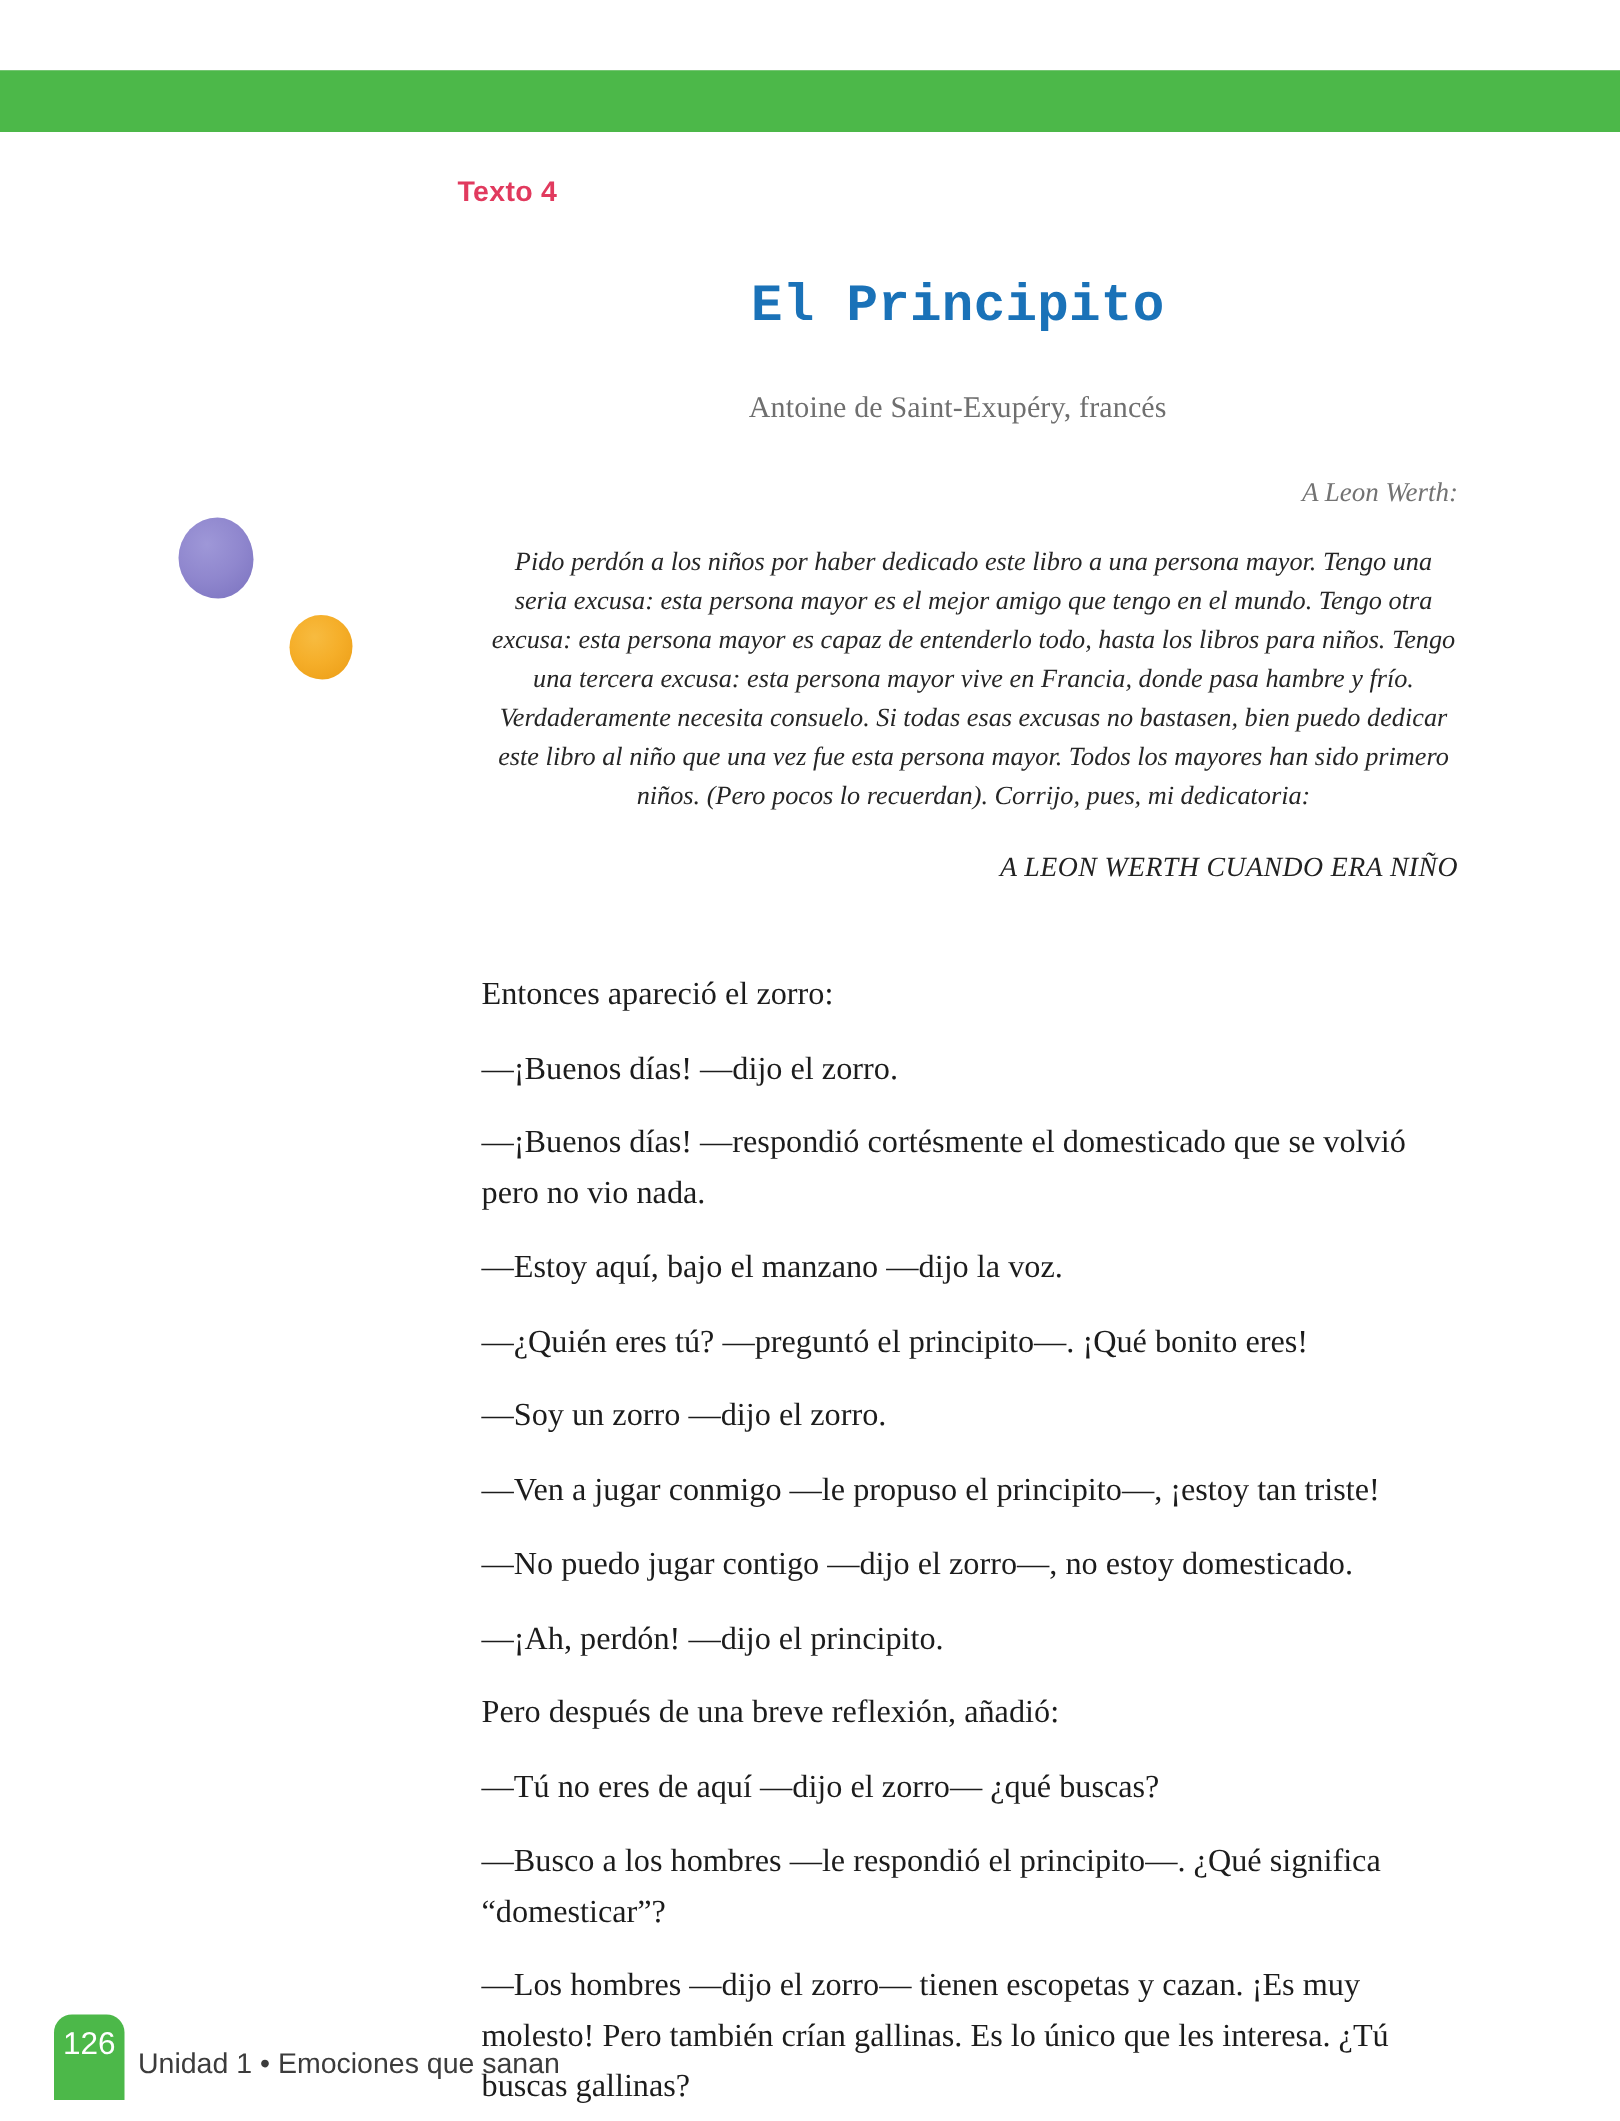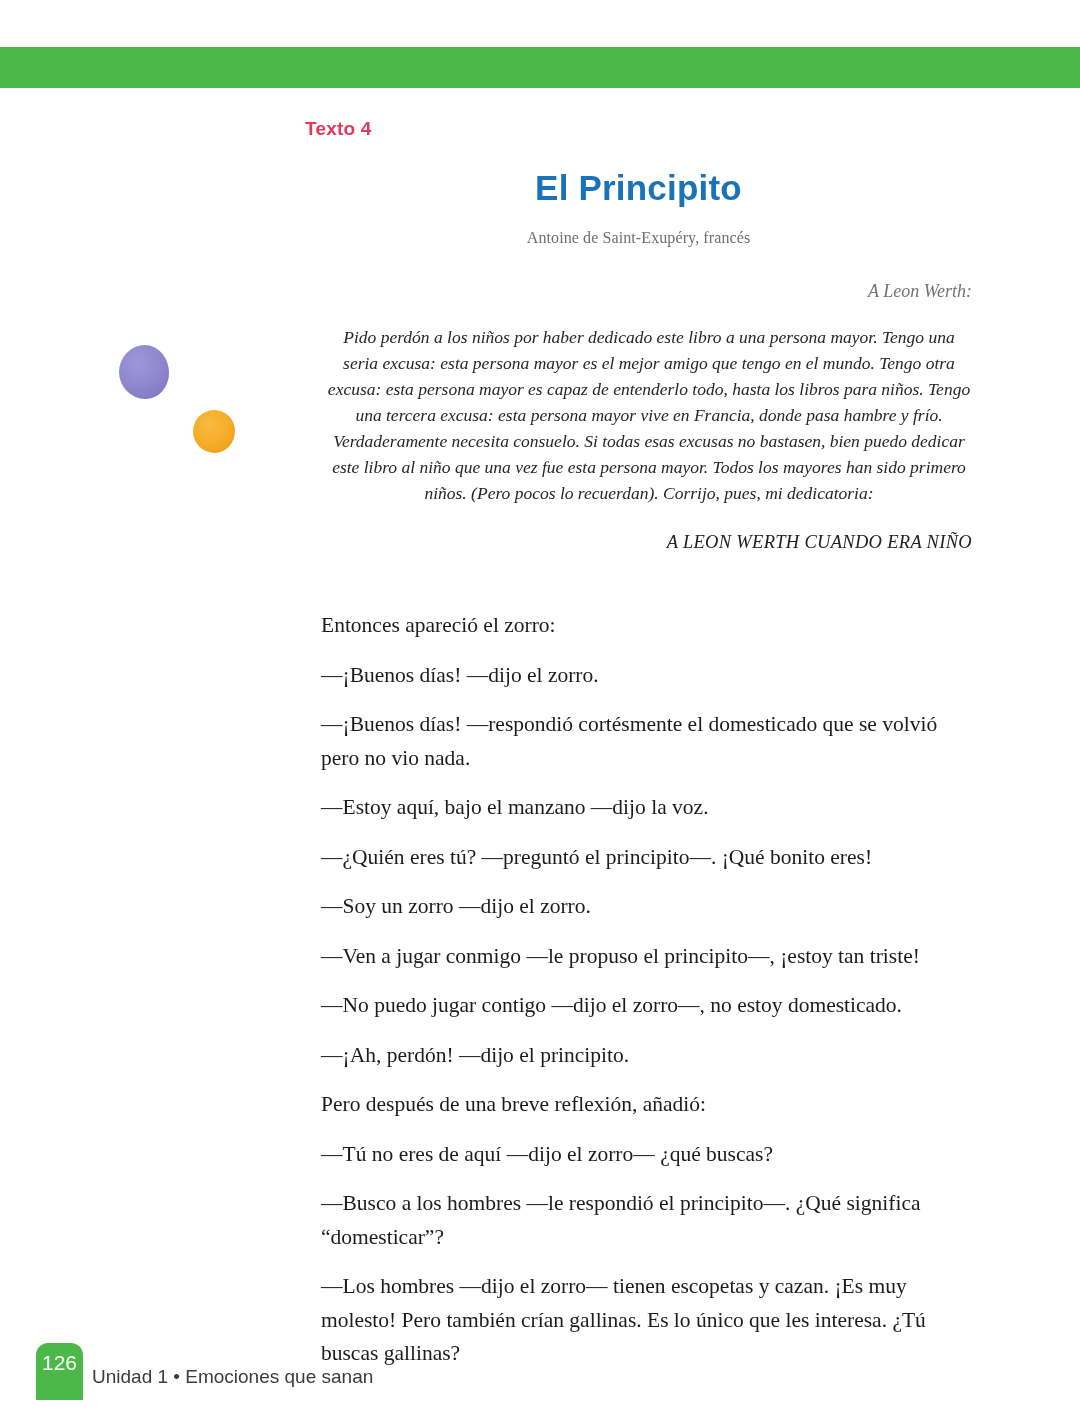--- a/index.html
+++ b/index.html
@@ -77,36 +77,36 @@
     margin: 0;
     padding-top: 118px;
     font-family: "Liberation Sans", "DejaVu Sans", sans-serif;
     font-weight: bold;
     font-size: 19px;
     color: #e13a5e;
     letter-spacing: 0.2px;
   }
 
   .title {
-    margin: 0;
+    margin: 16px;
     padding-top: 28px;
     text-align: center;
-    font-family: Liberation Sans, sans-serif;
+    font-family: Liberation Mono, monospace;
     font-weight: bold;
     font-size: 35px;
     color: #1a72b8;
     letter-spacing: 0.2px;
   }
 
   .author {
     margin: 0;
     padding-top: 21px;
     text-align: center;
     font-family: "Liberation Serif", "DejaVu Serif", serif;
-    font-size: 16px;
+    font-size: 20px;
     color: #6f6f6f;
     letter-spacing: 0.1px;
   }
 
   .dedicatee {
     margin: 0;
     padding-top: 34px;
     text-align: right;
     font-style: italic;
     font-size: 18px;

